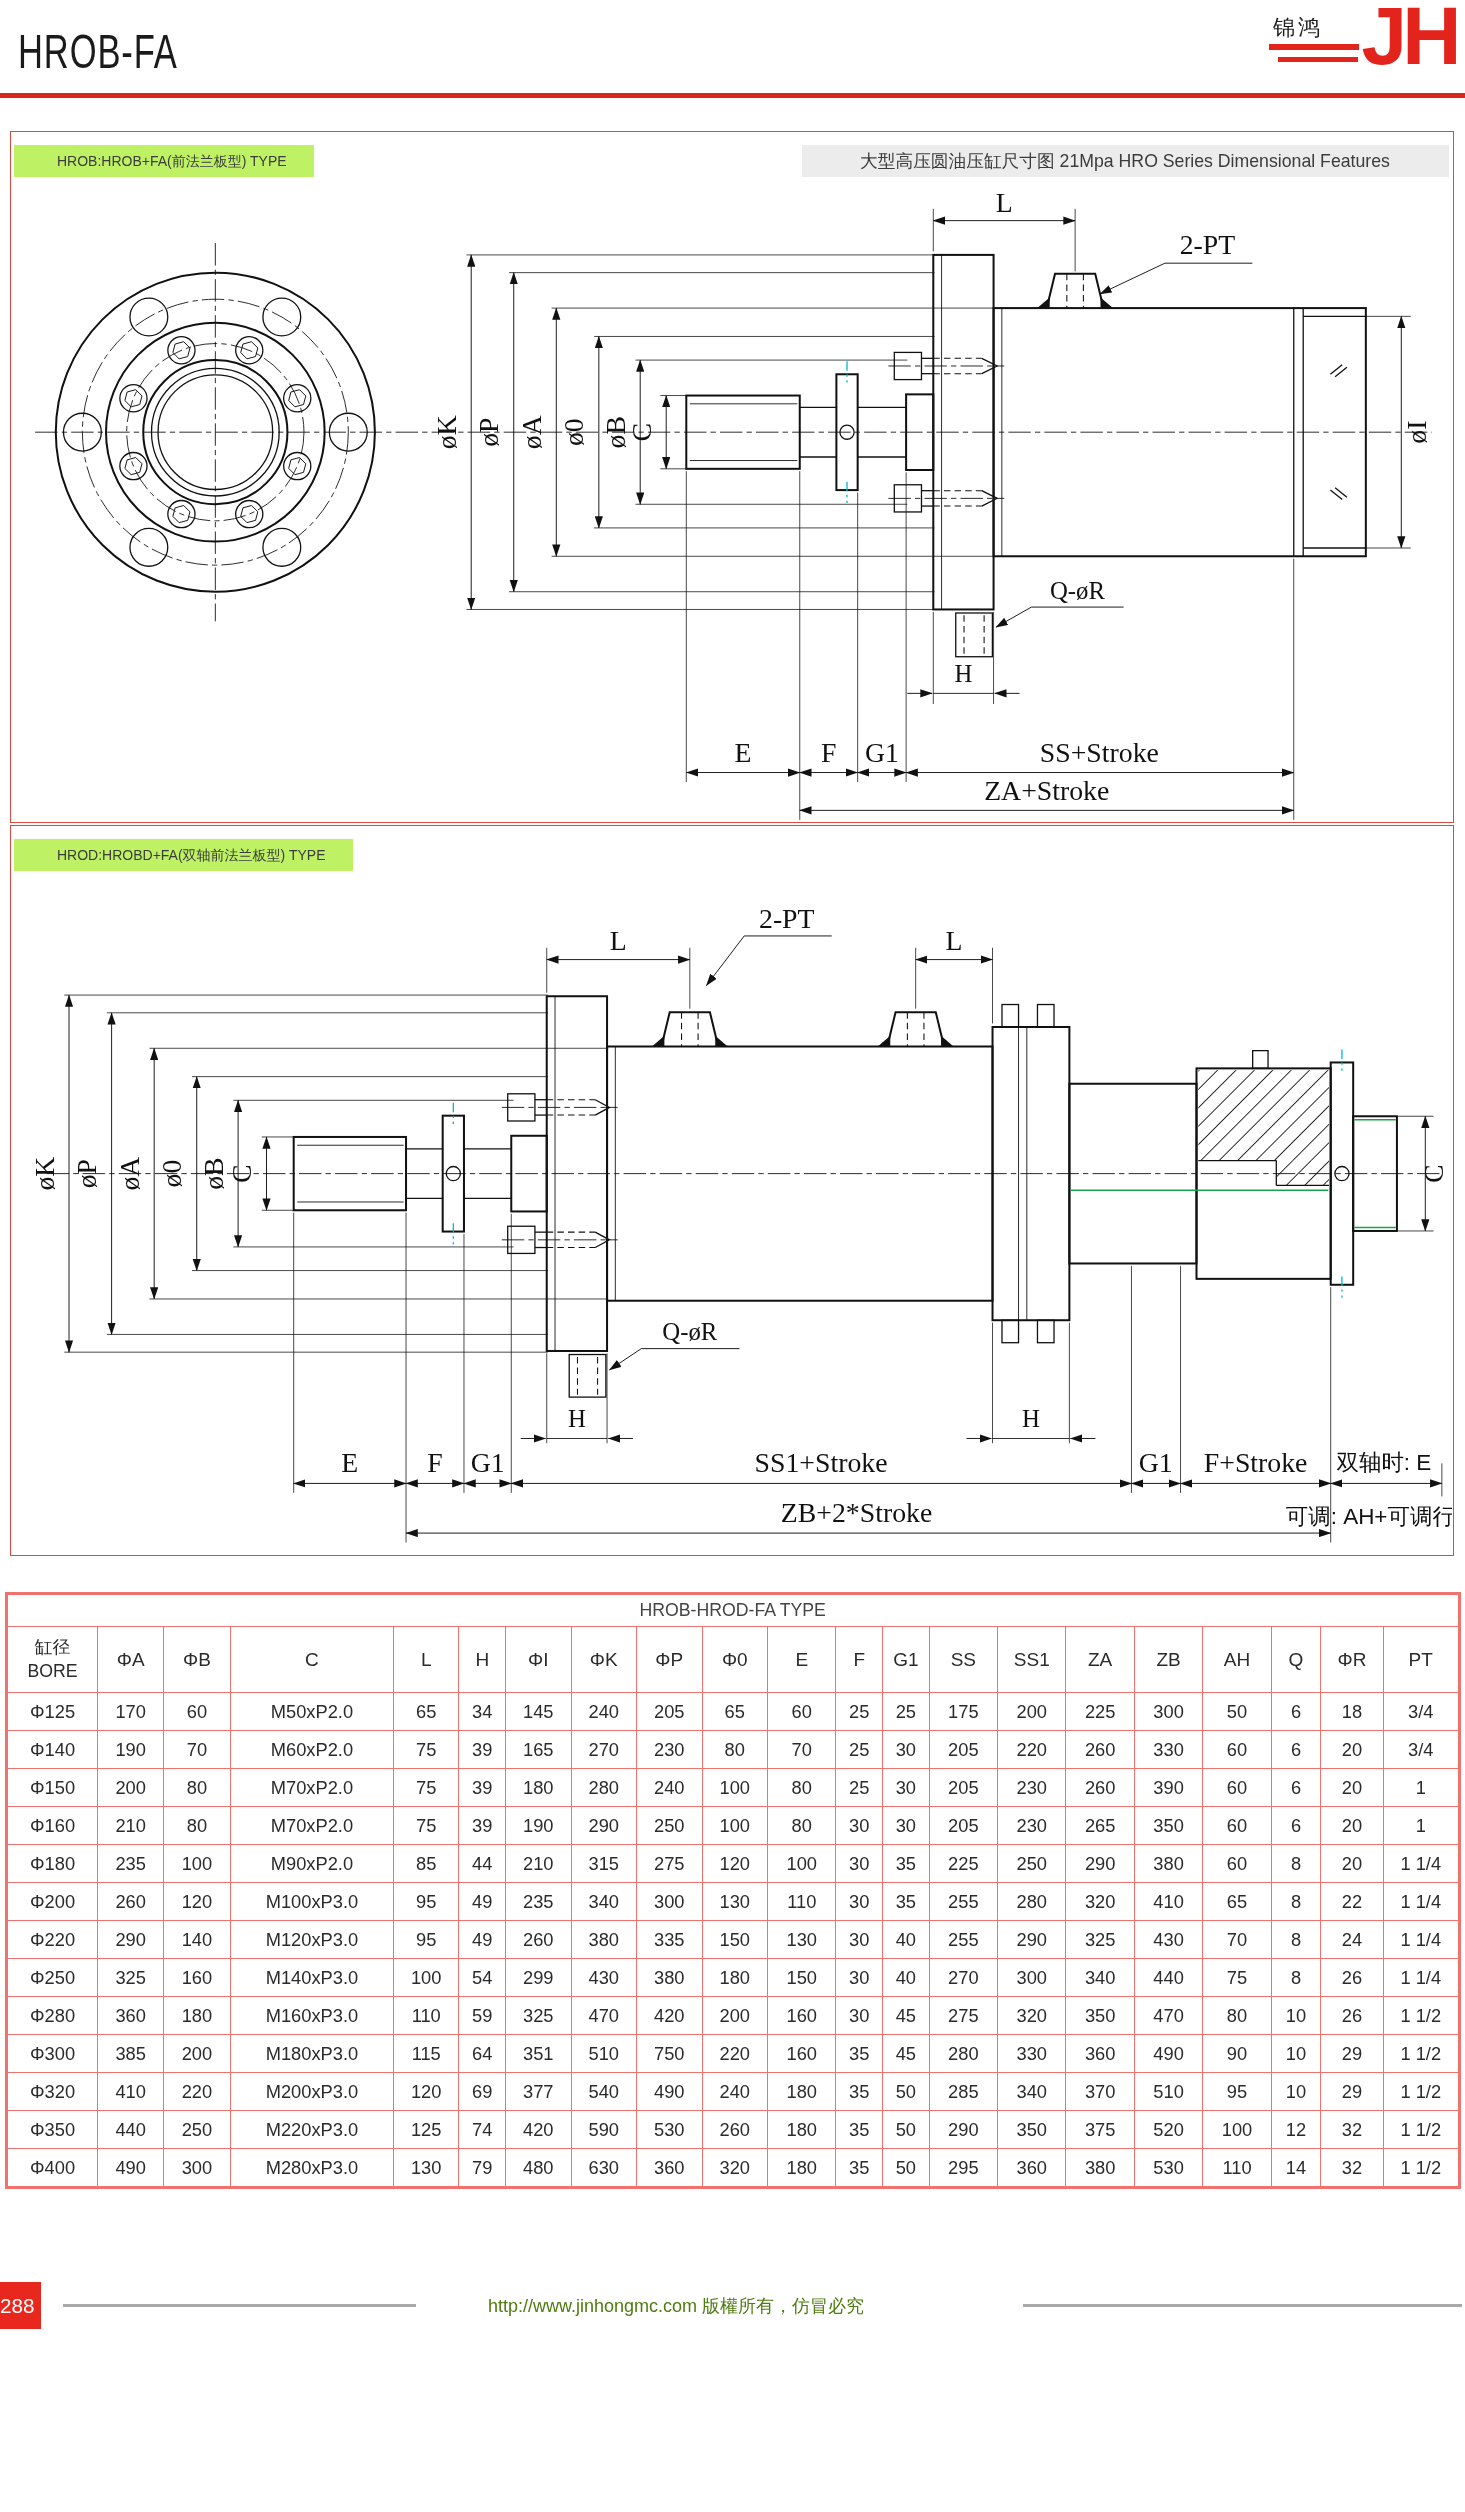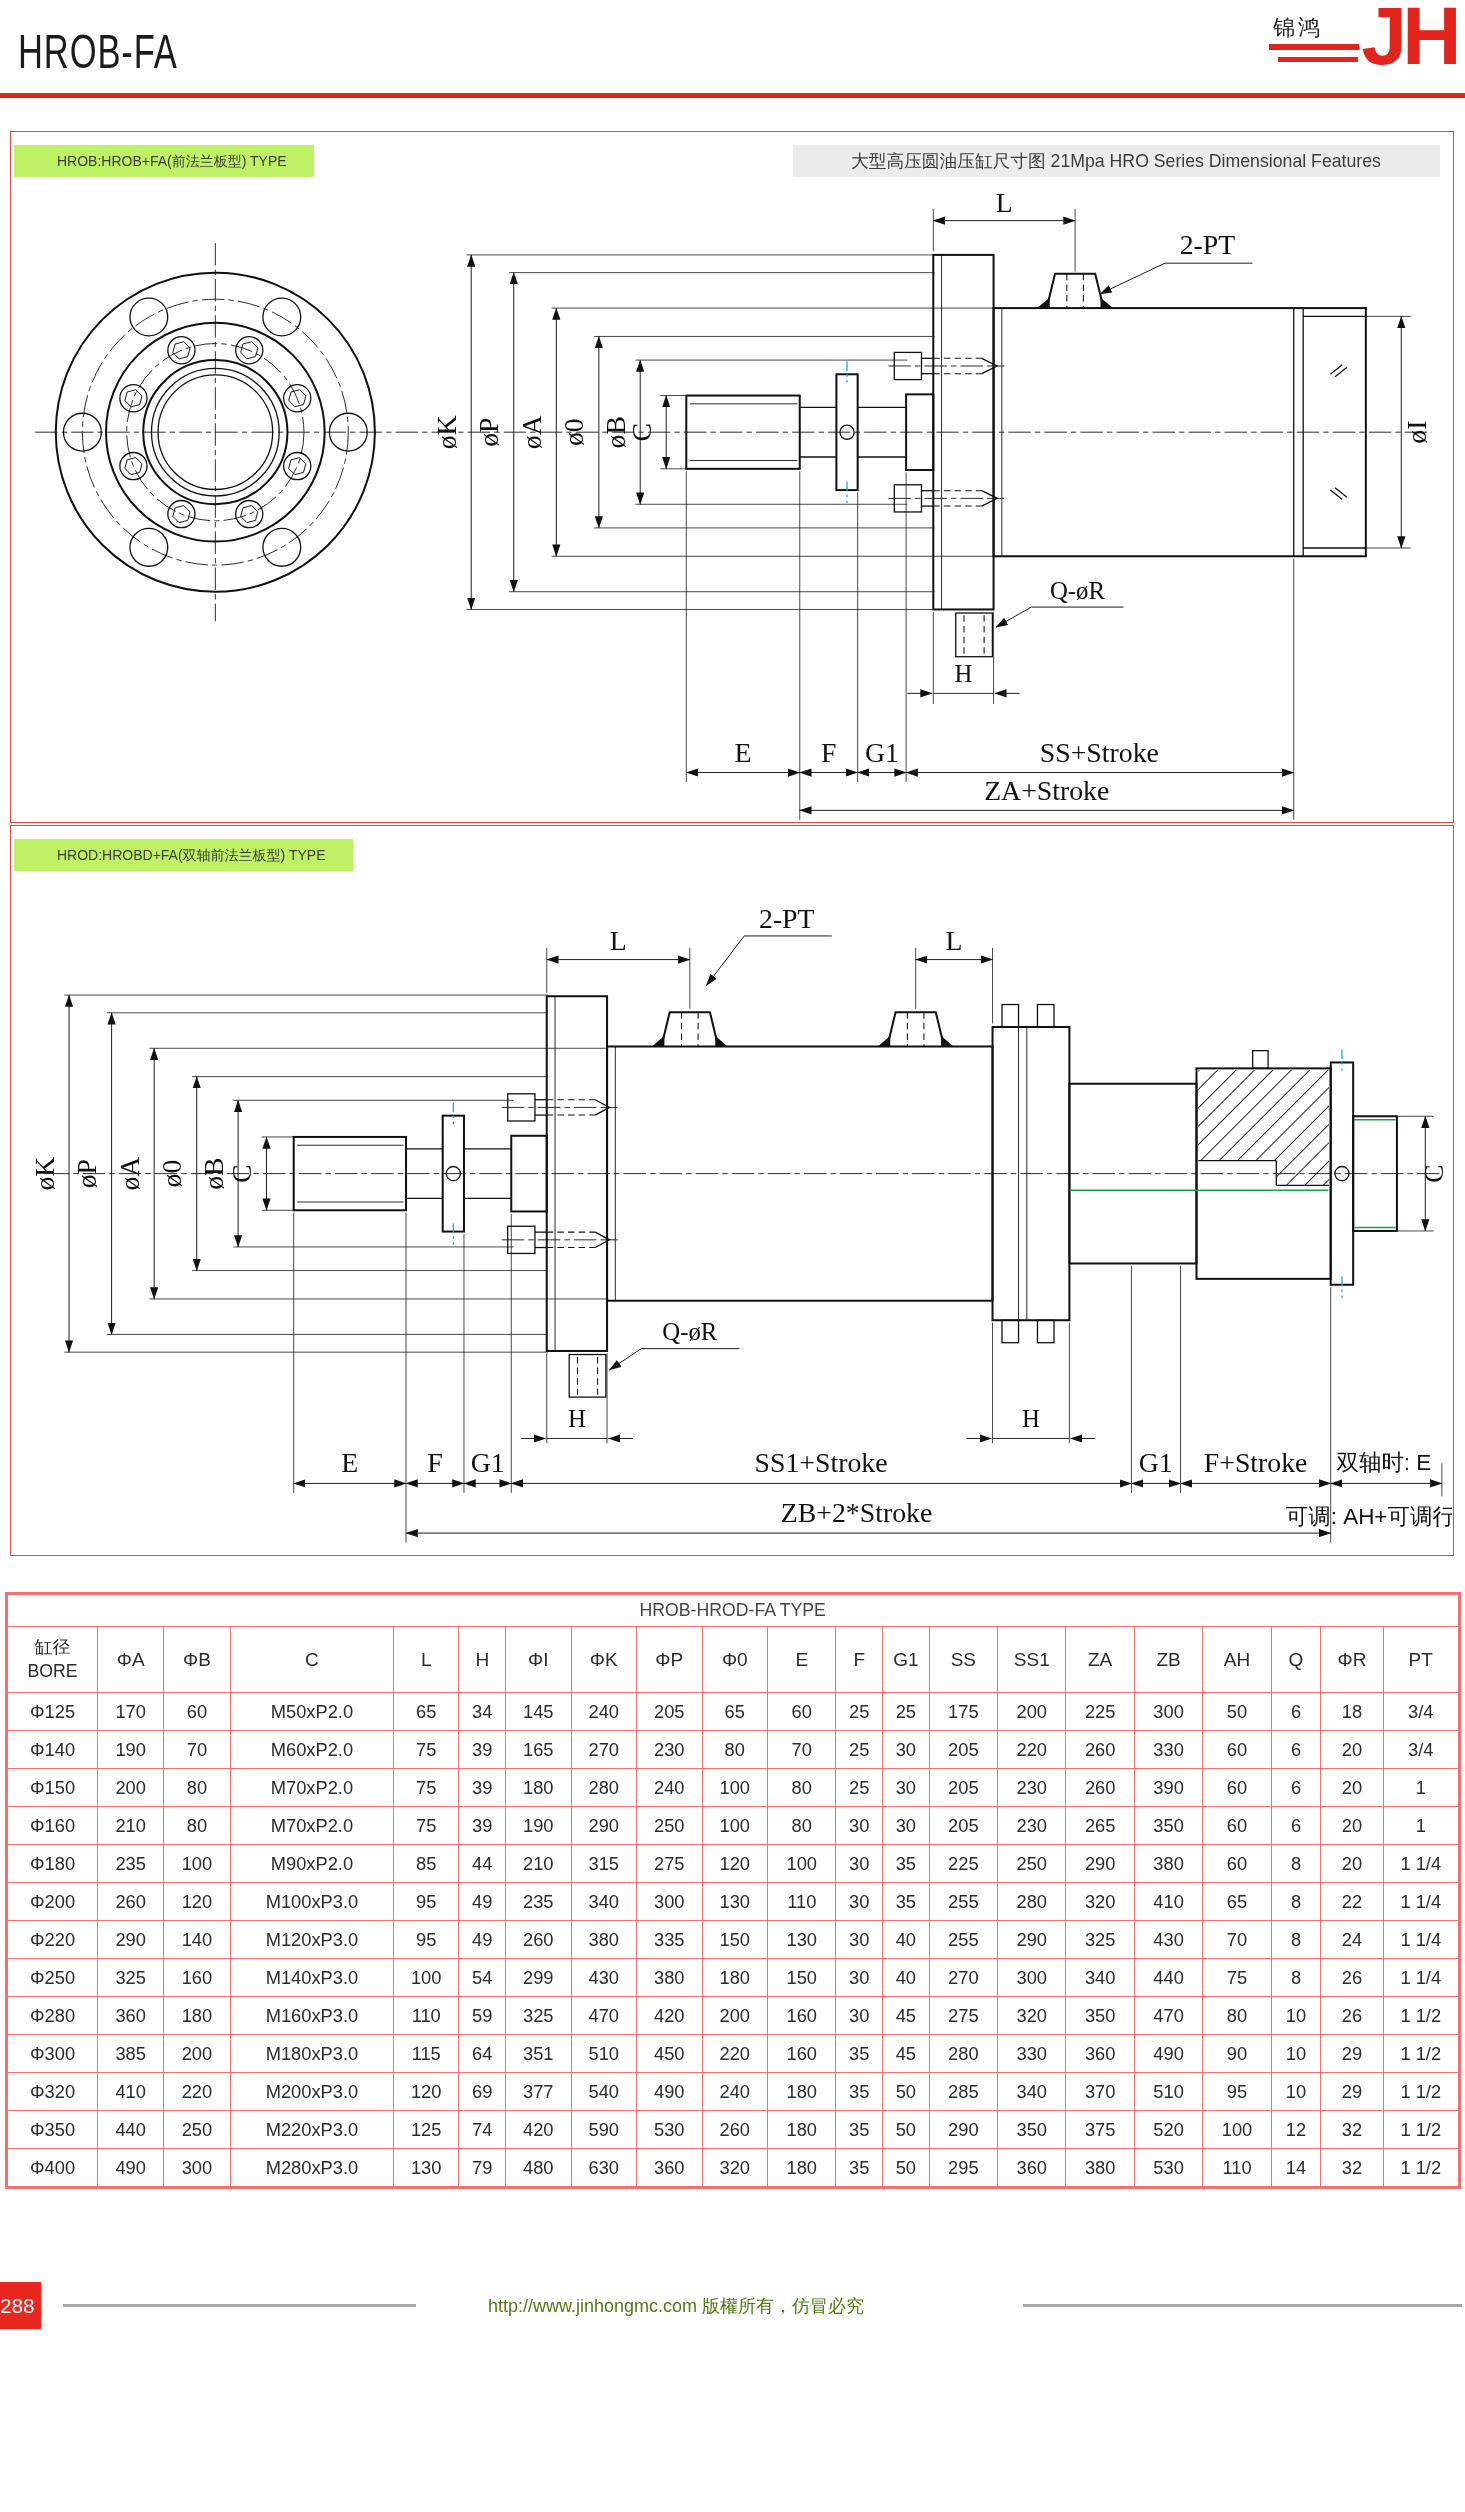--- a/index.html
+++ b/index.html
@@ -15,21 +15,21 @@
   .logo-bar{position:absolute;background:#e3241d}
   .logo-bar.b1{left:31px;top:43px;width:90px;height:5.9px}
   .logo-bar.b2{left:40px;top:56px;width:80px;height:5.3px}
   .rule{position:absolute;left:0;top:93px;width:1465px;height:4.7px;background:#d9261c}
   
   .sec{position:absolute;left:9.5px;width:1442px;border:1.8px solid #e0493f;background:#fff}
   #sec1{top:131px;height:690px}
   #sec2{top:825px;height:729px}
   .seclabel{position:absolute;top:13px;left:3.5px;height:32px;background:#bef264;color:#3c3c3c;
             font-size:14px;line-height:32px;padding:0 27px 0 43px;white-space:nowrap}
-  .seclabel-r{position:absolute;top:13px;right:13px;width:647px;height:32px;background:#ececec;
+  .seclabel-r{position:absolute;top:13px;right:4px;width:647px;height:32px;background:#ececec;
               color:#3c3c3c;font-size:17.7px;line-height:32px;text-align:center;white-space:nowrap}
   .dwg{position:absolute;left:0;top:52px}
   
   .ln{stroke:#111;stroke-width:3.4;fill:none}
   .ln2{stroke:#111;stroke-width:2.2;fill:none}
   .thin{stroke:#111;stroke-width:1.5;fill:none}
   .cl{stroke:#111;stroke-width:1.5;fill:none;stroke-dasharray:38 7 9 7}
   .hid{stroke:#111;stroke-width:1.8;fill:none;stroke-dasharray:11 7}
   .dim{stroke:#111;stroke-width:1.6;fill:none}
   .ext{stroke:#111;stroke-width:1.3;fill:none}
@@ -697,21 +697,21 @@
       </tr>
       <tr>
         <td>Φ300</td>
         <td>385</td>
         <td>200</td>
         <td>M180xP3.0</td>
         <td>115</td>
         <td>64</td>
         <td>351</td>
         <td>510</td>
-        <td>450</td>
+        <td>750</td>
         <td>220</td>
         <td>160</td>
         <td>35</td>
         <td>45</td>
         <td>280</td>
         <td>330</td>
         <td>360</td>
         <td>490</td>
         <td>90</td>
         <td>10</td>

